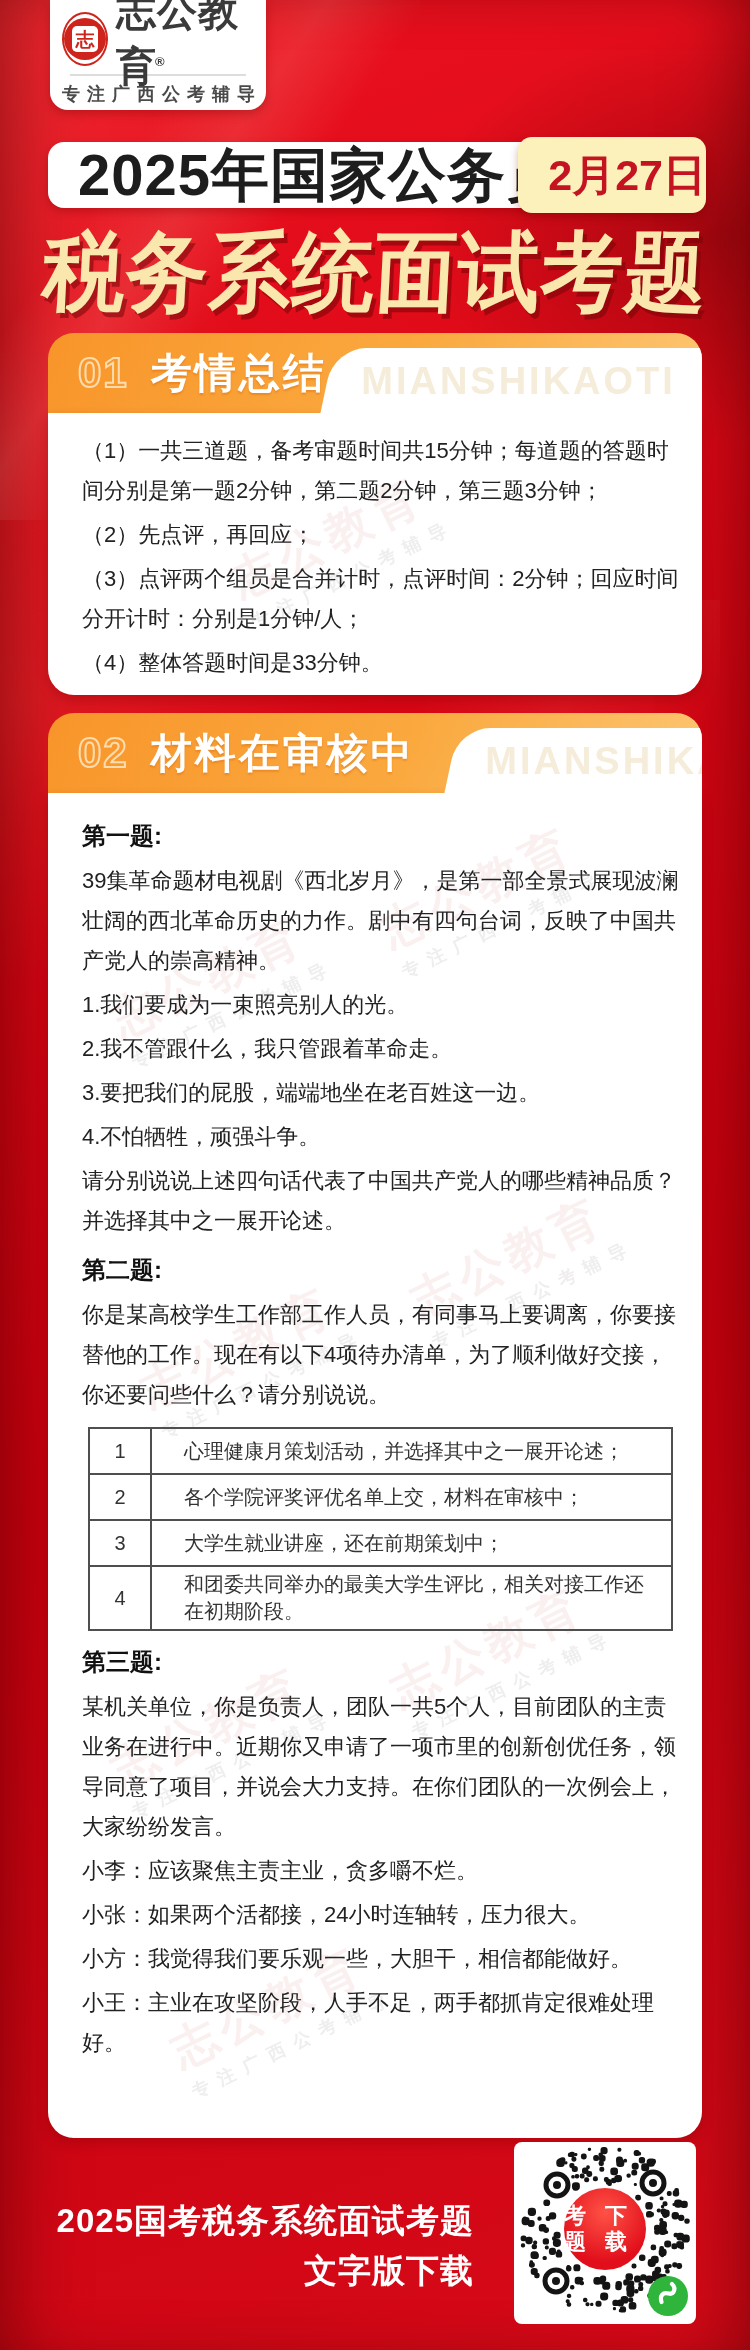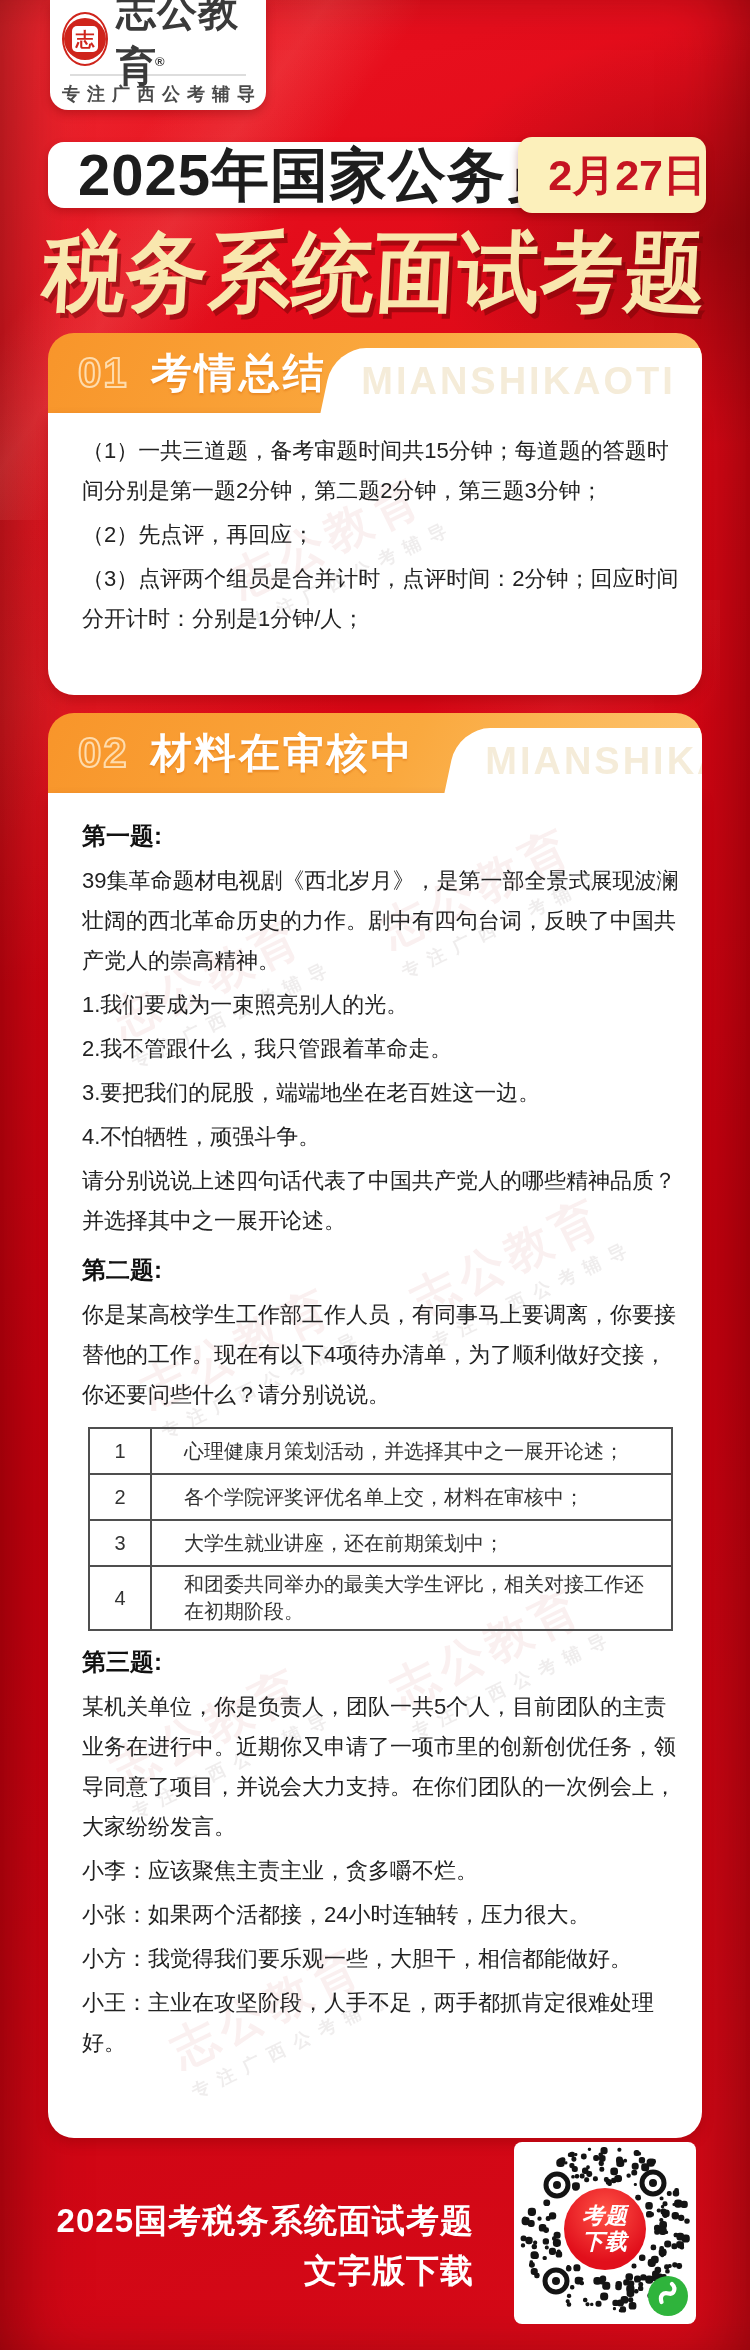--- a/index.html
+++ b/index.html
@@ -79,22 +79,22 @@
     font-weight:900;font-size:46px;letter-spacing:6px;white-space:nowrap;pointer-events:none;}
   .wm-piece small{display:block;font-size:18px;letter-spacing:10px;color:rgba(120,110,110,.12);font-weight:700;}
 
   
   .footer-text{position:absolute;left:54px;top:2196px;width:420px;text-align:right;color:#fff;
     font-weight:700;font-size:33px;line-height:50px;letter-spacing:1px;}
   .qr-card{position:absolute;left:514px;top:2142px;width:182px;height:182px;background:#fff;border-radius:8px;}
   .qr-card svg{position:absolute;left:0;top:0;}
   .qr-center{position:absolute;left:50px;top:46px;width:82px;height:82px;border-radius:50%;
     background:radial-gradient(circle at 50% 30%, #ff5246 0%, #e10f1b 70%);
-    display:flex;flex-direction:column;align-items:center;justify-content:center;z-index:3;
-    box-shadow:0 0 0 2px rgba(255,255,255,.6);font-style:italic;}
+    display:flex;flex-direction:row;align-items:center;justify-content:center;z-index:3;
+    box-shadow:0 0 0 2px rgba(255,255,255,.6);}
   .qr-center span{color:#fff;font-size:22px;font-weight:800;line-height:26px;letter-spacing:1px;}
   .wechat-badge{position:absolute;right:8px;bottom:8px;width:40px;height:40px;border-radius:50%;
     background:#2fb43c;z-index:4;display:flex;align-items:center;justify-content:center;}
 </style>
 </head>
 <body>
 
 <div class="page">
   <div class="streak s1"></div>
   <div class="streak s2"></div>
@@ -125,20 +125,21 @@
       <span class="panel-num">01</span>
       <span class="panel-title">考情总结</span>
       <div class="notch notch-1">
         <span class="wm-text">MIANSHIKAOTI</span>
       </div>
     </div>
     <div class="panel-body body-1" id="body-1">
         <p class="para">（1）一共三道题，备考审题时间共15分钟；每道题的答题时间分别是第一题2分钟，第二题2分钟，第三题3分钟；</p>
         <p class="para">（2）先点评，再回应；</p>
         <p class="para">（3）点评两个组员是合并计时，点评时间：2分钟；回应时间分开计时：分别是1分钟/人；</p>
+        <p class="para">（4）整体答题时间是33分钟。</p>
         <div class="wm-piece" style="left: 180px; top: 90px;"><span>志公教育</span><small>专注广西公考辅导</small></div>
       </div>
   </section>
 
   <section class="panel panel-2">
     <div class="panel-head">
       <span class="panel-num">02</span>
       <span class="panel-title">材料在审核中</span>
       <div class="notch notch-2">
         <span class="wm-text">MIANSHIKAOTI</span>

